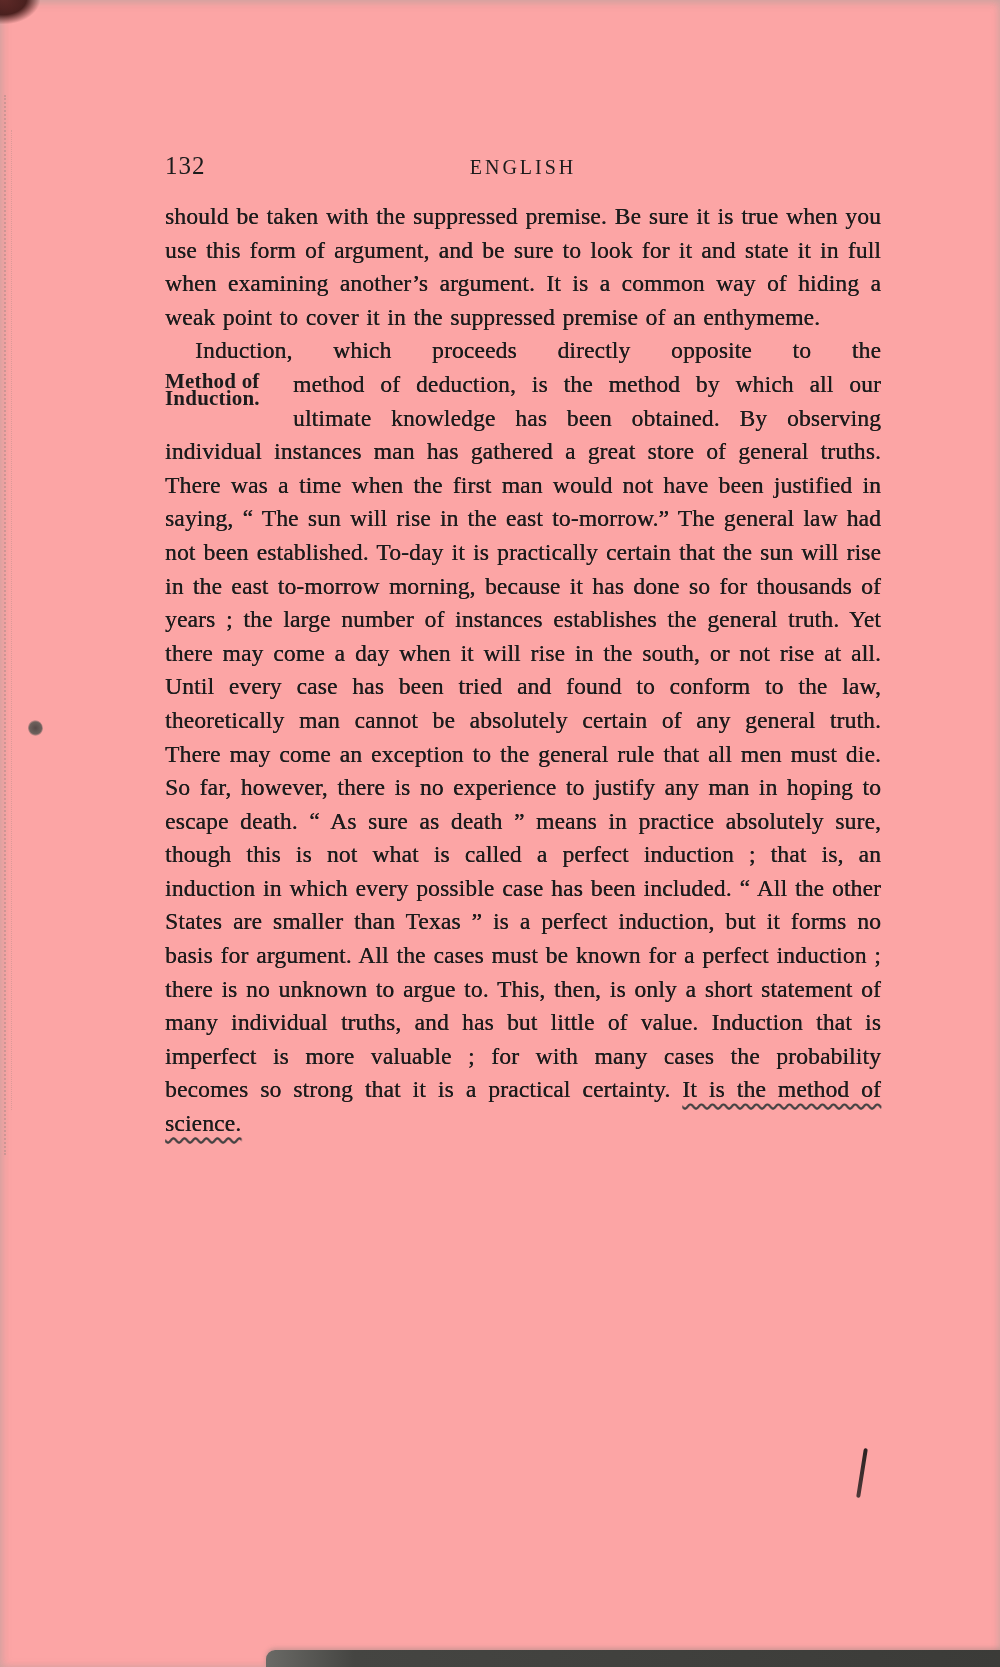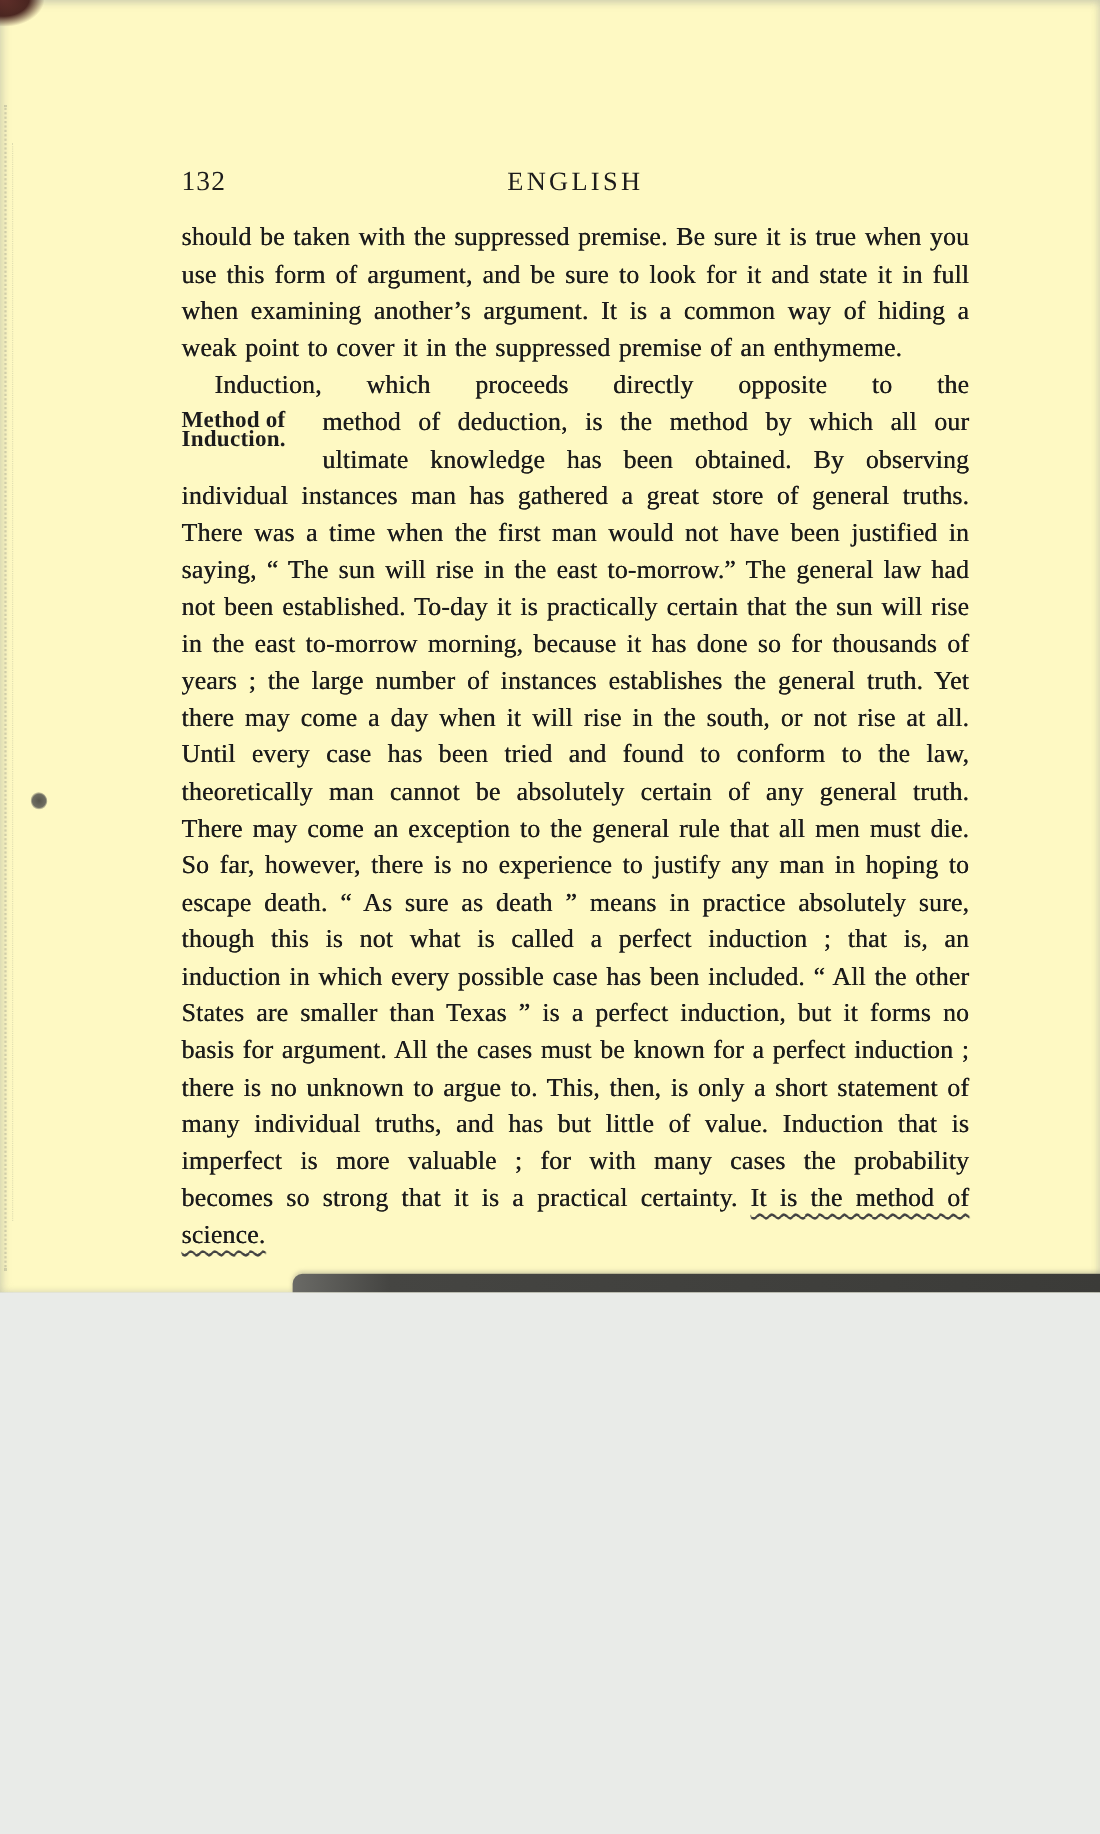--- a/index.html
+++ b/index.html
@@ -3,23 +3,23 @@
 <meta charset="utf-8">
 <style>
   html, body {
     margin: 0;
     padding: 0;
     background: #e9ebe8;
   }
   .scan {
     position: relative;
     width: 1000px;
-    height: 1175px;
+    height: 1667px;
     margin: 0 auto;
-    background: #fef9c3;
+    background: #fca5a5;
     overflow: hidden;
     box-shadow:
       inset 0 3px 8px rgba(150,156,150,0.30),
       inset 3px 0 8px rgba(150,156,150,0.22),
       inset -2px 0 6px rgba(170,175,170,0.18);
     font-family: "Liberation Serif", "DejaVu Serif", serif;
     color: #1c1c1c;
   }
 
   
@@ -34,21 +34,21 @@
     grid-template-columns: 1fr auto 1fr;
     align-items: baseline;
     margin-bottom: 20px;
   }
   .pagenum {
     font-size: 25px;
     letter-spacing: 1px;
     justify-self: start;
   }
   .runhead {
-    font-size: 24px;
+    font-size: 20px;
     letter-spacing: 3px;
     justify-self: center;
   }
   .headspacer { justify-self: end; }
 
   .para {
     margin: 0;
     font-size: 23.5px;
     line-height: 33.6px;
     text-align: justify;

